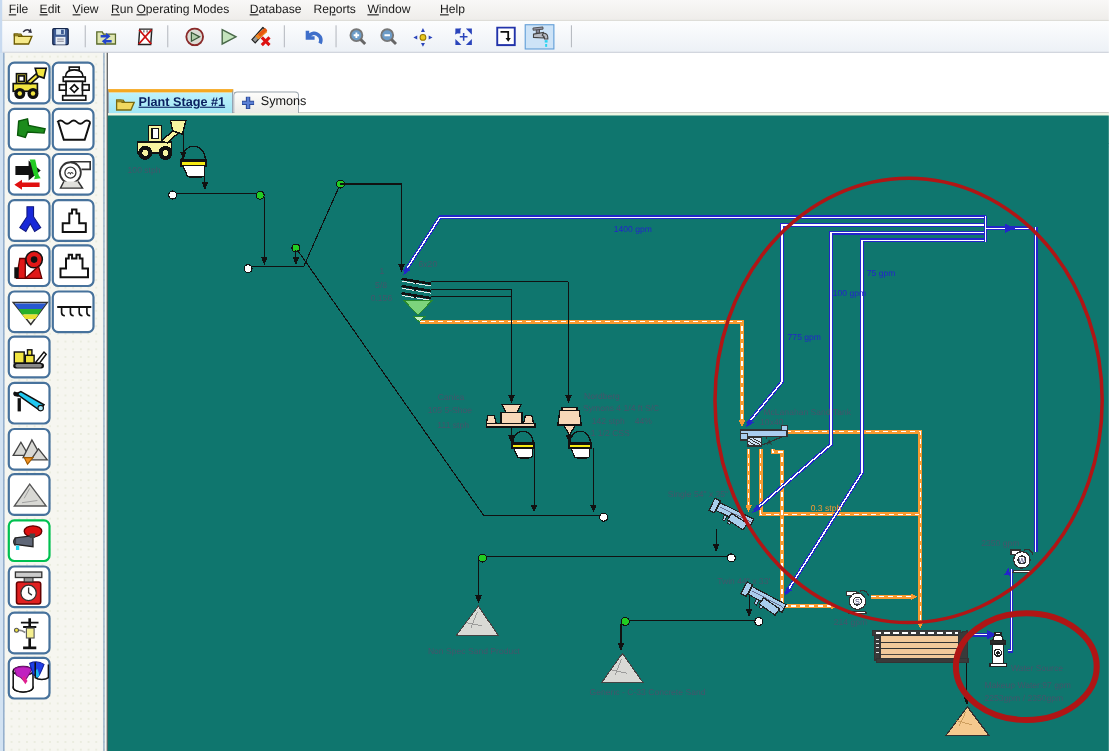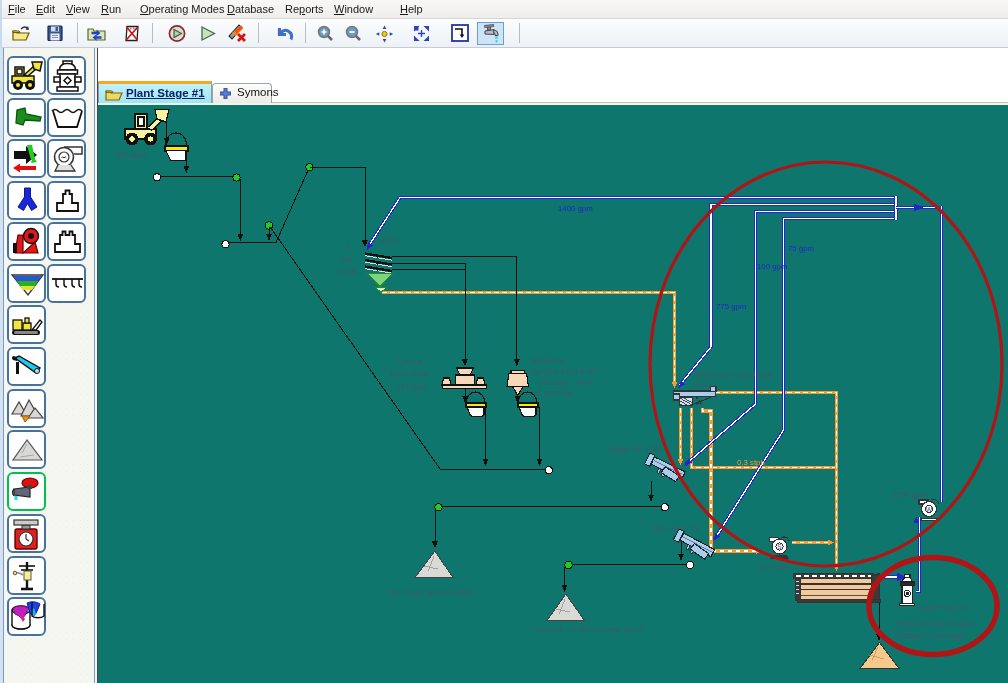--- a/index.html
+++ b/index.html
@@ -32,21 +32,21 @@
 </style>
 </head>
 <body>
 <div id="app">
 <div style="position:absolute;left:0;top:0;width:2px;height:48px;background:#c8daf0;z-index:5"></div>
 <div id="menubar">
 <span class="mi" style="left:8px"><u>F</u>ile</span>
 <span class="mi" style="left:36px"><u>E</u>dit</span>
 <span class="mi" style="left:66px"><u>V</u>iew</span>
 <span class="mi" style="left:101px"><u>R</u>un</span>
-<span class="mi" style="left:140px"><u>O</u>perating Modes</span>
+<span class="mi" style="left:124px"><u>O</u>perating Modes</span>
 <span class="mi" style="left:227px"><u>D</u>atabase</span>
 <span class="mi" style="left:285px">Re<u>p</u>orts</span>
 <span class="mi" style="left:334px"><u>W</u>indow</span>
 <span class="mi" style="left:400px"><u>H</u>elp</span>
 </div>
 <div id="toolbar">
 <div style="position:absolute;left:11px;top:6px;width:20px;height:17px"><svg width="20" height="17" viewBox="0 0 20 17" style="">
           <path d="M2,6 L2,15 L15,15 L18,8 L6,8 L5,6 Z" fill="#f5e98a" stroke="#6b5a00" stroke-width="1.2"></path>
           <path d="M2,6 L8,6 L9,7.5 L2,7.5Z" fill="#f5e98a" stroke="#6b5a00" stroke-width="1"></path>
           <path d="M10,4 q4,-4 7,0" fill="none" stroke="#334" stroke-width="1.3"></path>

